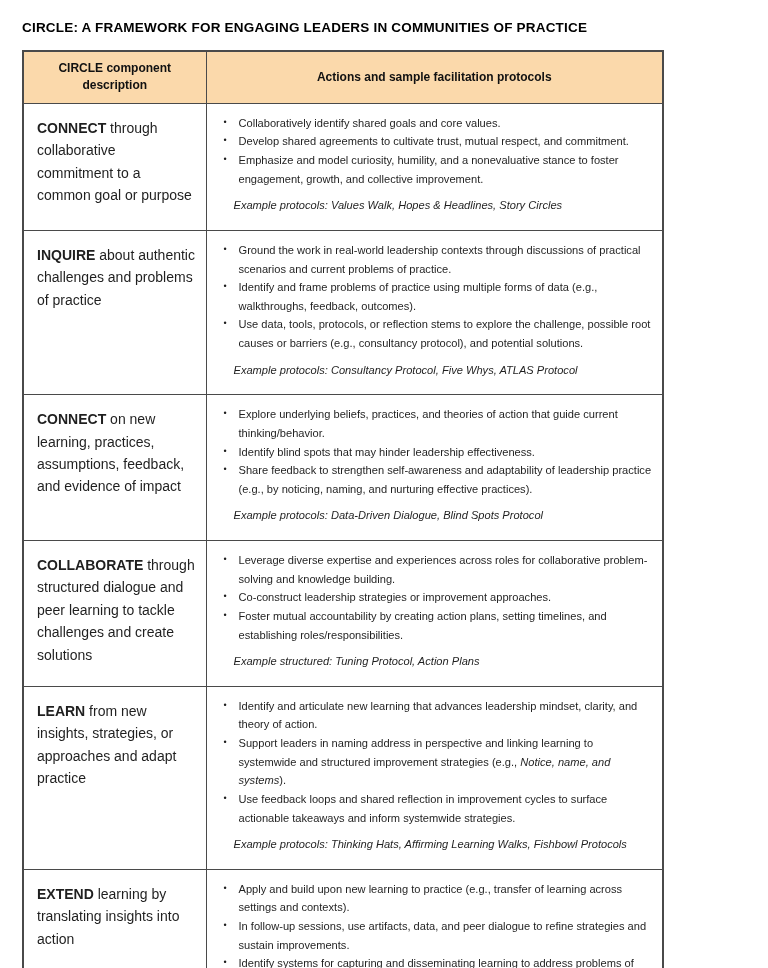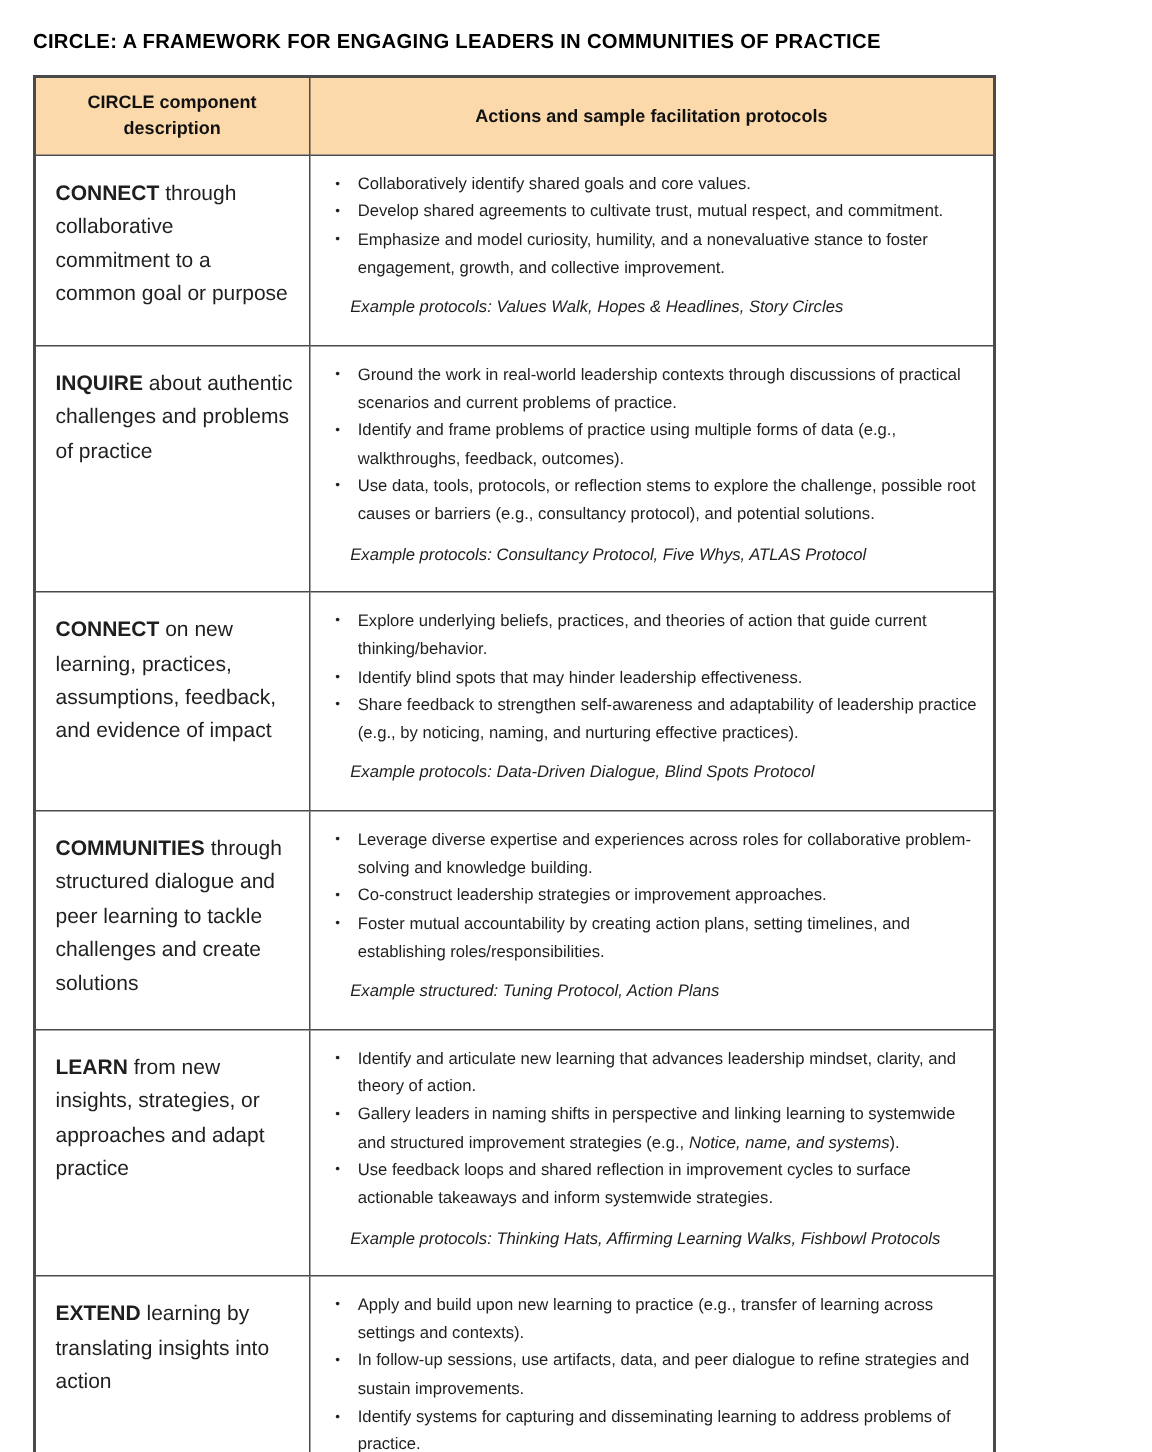--- a/index.html
+++ b/index.html
@@ -128,37 +128,37 @@
       <ul class="actions-list">
               <li><span>Explore underlying beliefs, practices, and theories of action that guide current thinking/behavior.</span></li>
               <li><span>Identify blind spots that may hinder leadership effectiveness.</span></li>
               <li><span>Share feedback to strengthen self-awareness and adaptability of leadership practice (e.g., by noticing, naming, and nurturing effective practices).</span></li>
             </ul>
       <p class="example">Example protocols:  Data-Driven Dialogue, Blind Spots Protocol</p>
     </td>
   </tr>
 
   <tr>
-    <td class="component-cell"><span class="b">COMMUNITIES</span><span> through structured dialogue and peer learning to tackle challenges and create solutions</span></td>
+    <td class="component-cell"><span class="b">COLLABORATE</span><span> through structured dialogue and peer learning to tackle challenges and create solutions</span></td>
     <td class="actions-cell">
       <ul class="actions-list">
               <li><span>Leverage diverse expertise and experiences across roles for collaborative problem-solving and knowledge building.</span></li>
               <li><span>Co-construct leadership strategies or improvement approaches.</span></li>
               <li><span>Foster mutual accountability by creating action plans, setting timelines, and establishing roles/responsibilities.</span></li>
             </ul>
       <p class="example">Example structured: Tuning Protocol, Action Plans</p>
     </td>
   </tr>
 
   <tr>
     <td class="component-cell"><span class="b">LEARN</span><span> from new insights, strategies, or approaches and adapt practice</span></td>
     <td class="actions-cell">
       <ul class="actions-list">
               <li><span>Identify and articulate new learning that advances leadership mindset, clarity, and theory of action.</span></li>
-              <li><span>Gallery leaders in naming shifts in perspective and linking learning to systemwide and structured improvement strategies (e.g., </span><span class="i">Notice, name, and systems</span><span>).</span></li>
+              <li><span>Support leaders in naming address in perspective and linking learning to systemwide and structured improvement strategies (e.g., </span><span class="i">Notice, name, and systems</span><span>).</span></li>
               <li><span>Use feedback loops and shared reflection in improvement cycles to surface actionable takeaways and inform systemwide strategies.</span></li>
             </ul>
       <p class="example">Example protocols: Thinking Hats, Affirming Learning Walks, Fishbowl Protocols</p>
     </td>
   </tr>
 
   <tr>
     <td class="component-cell"><span class="b">EXTEND</span><span> learning by translating insights into action</span></td>
     <td class="actions-cell">
       <ul class="actions-list">

